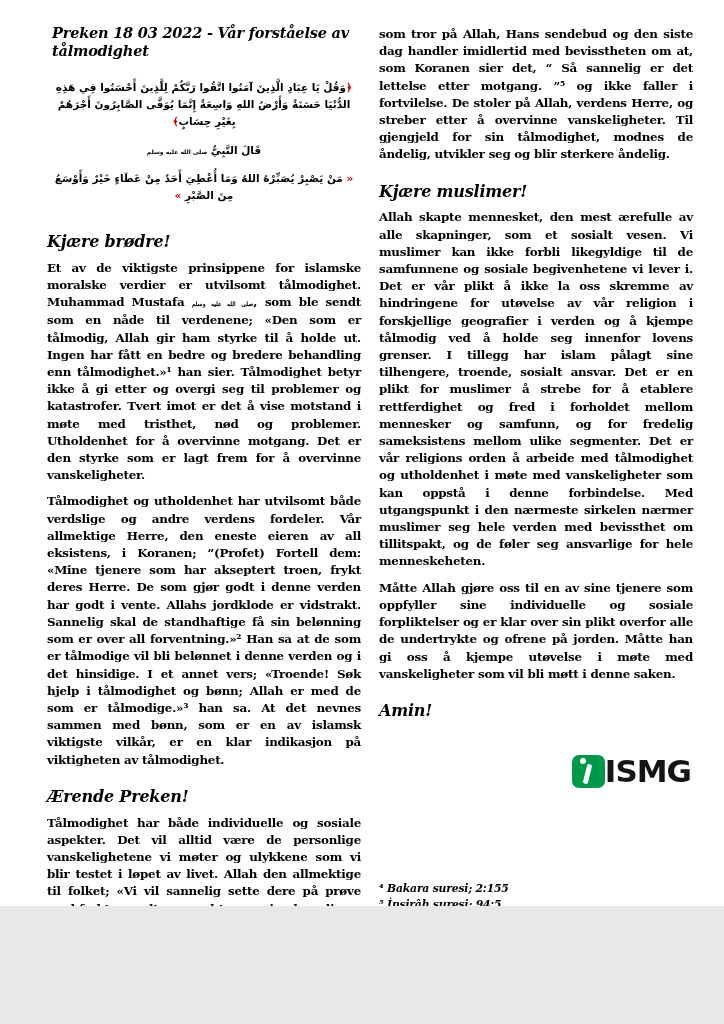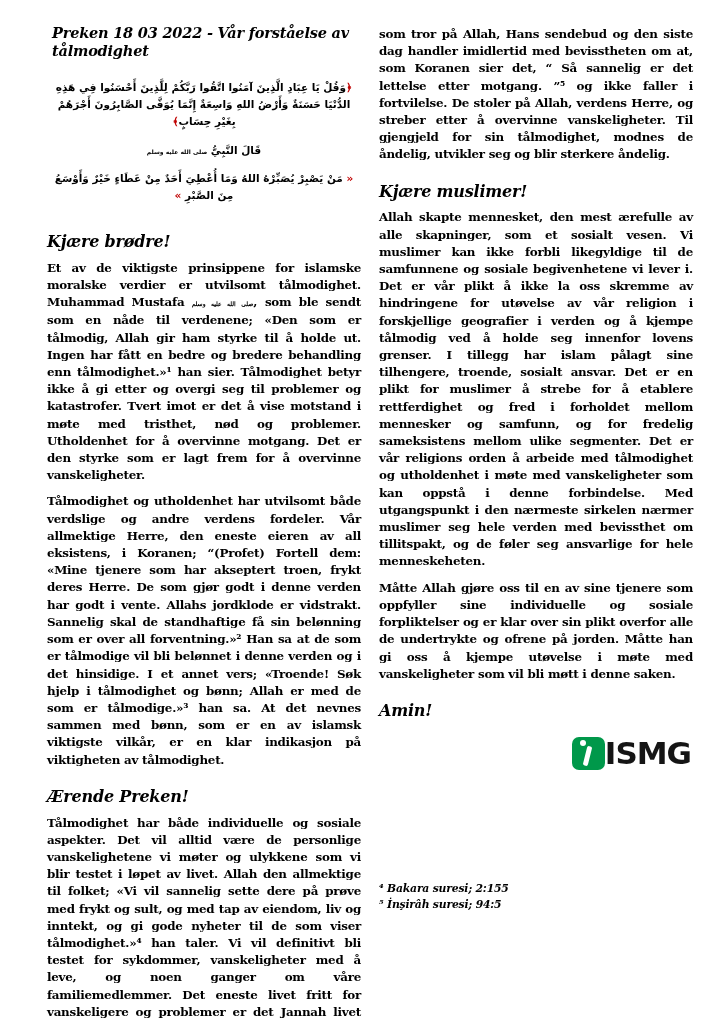--- a/index.html
+++ b/index.html
@@ -1,19 +1,19 @@
 <!DOCTYPE html>
 <html><head>
 <meta charset="utf-8">
 <style>
   html, body { margin: 0; padding: 0; background: #e8e8e8; }
   .page {
     position: relative;
     width: 724px;
-    height: 1024px;
+    height: 906px;
     margin: 0 auto;
     background: #ffffff;
     box-sizing: border-box;
     padding: 24px 31px 0 47px;
     font-family: "DejaVu Serif", "Liberation Serif", serif;
     color: #000;
     overflow: hidden;
   }
   .columns { display: flex; gap: 18px; height: 1000px; }
   .col { width: 314px; box-sizing: border-box; display: flex; flex-direction: column; }
@@ -56,21 +56,21 @@
   .footnotes {
     margin-top: auto;
     font-style: italic; font-weight: 700;
     font-size: 10.8px; line-height: 1.5;
     letter-spacing: -0.2px;
   }
   .footnotes.right-fns { padding-bottom: 111px; }
 
   .logo-row {
     display: flex; justify-content: flex-end; align-items: center;
-    margin: 8px 2px 0 0;
+    margin: 26px 2px 0 0;
   }
   .logo-badge {
     width: 33px; height: 33px; border-radius: 7px;
     background: #00984a;
     position: relative; flex: 0 0 auto;
   }
   .logo-badge .minaret-stroke {
     position: absolute; left: 13px; top: 9px;
     width: 5px; height: 20px;
     background: #ffffff;

